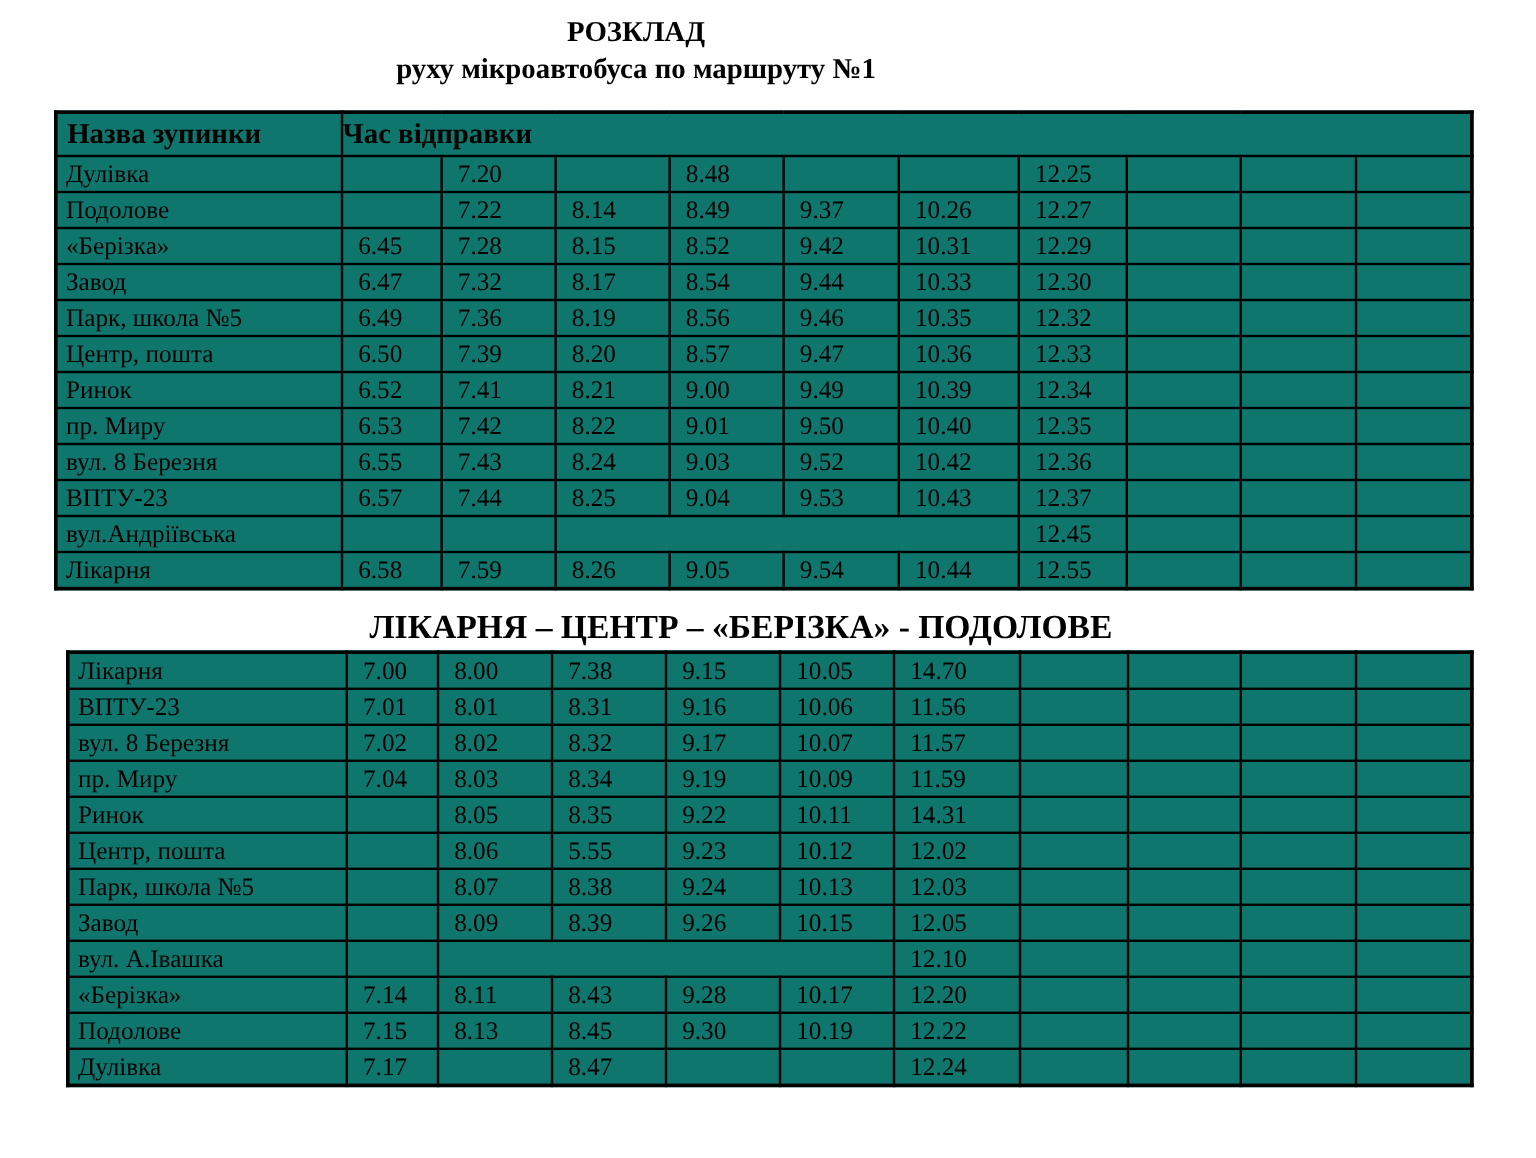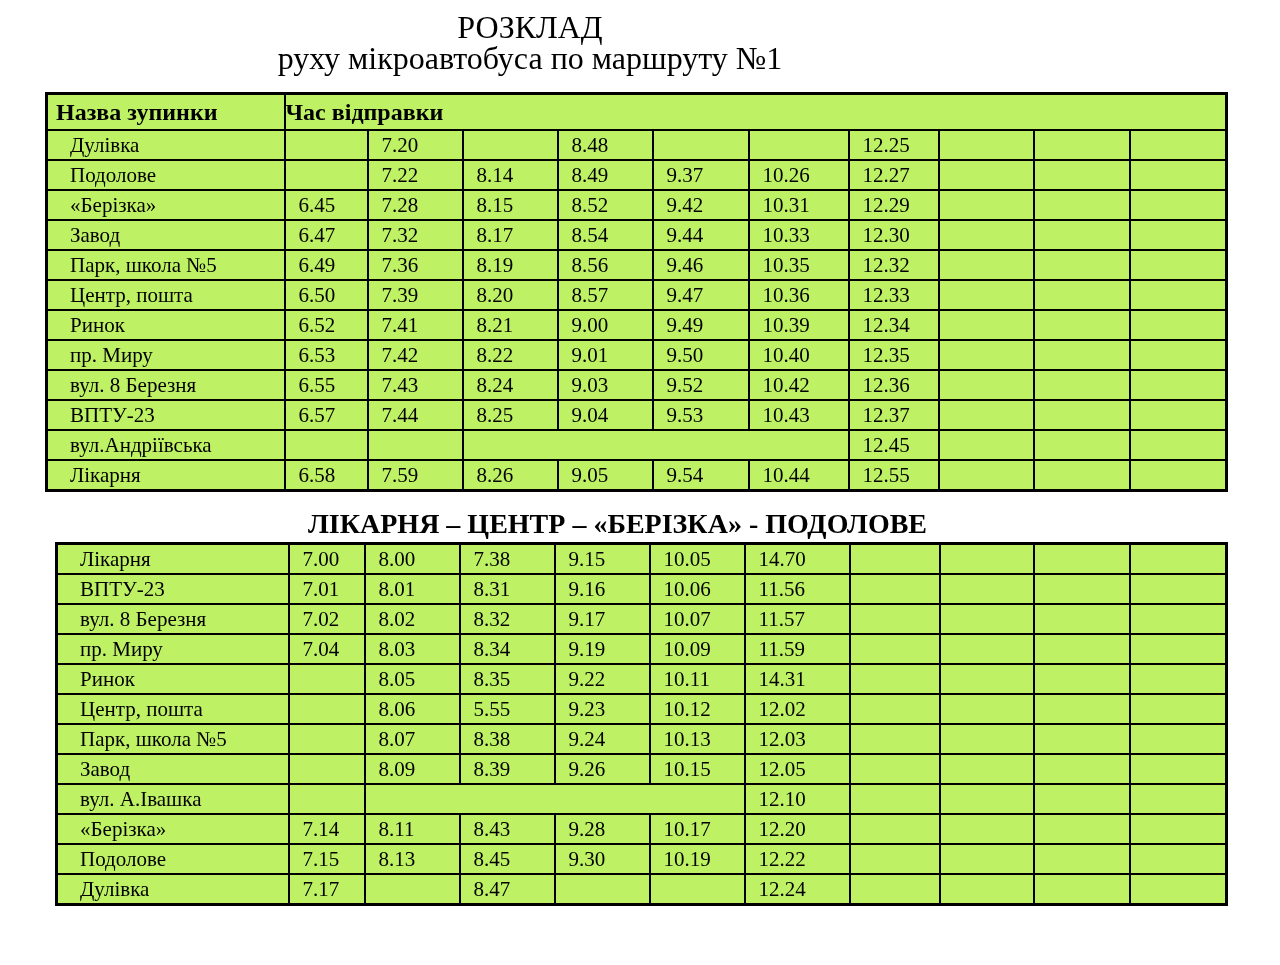--- a/index.html
+++ b/index.html
@@ -4,43 +4,43 @@
 <style>
   html,body { margin:0; padding:0; }
   body {
     width:1280px; height:965px;
     background:#ffffff; color:#000000;
     font-family:"Liberation Serif", serif;
     position:relative; overflow:hidden;
   }
   .title-block {
     position:absolute; left:0; top:12px; width:1060px;
-    text-align:center; font-weight:normal;
-    font-size:32px; line-height:31px;
+    text-align:center; font-weight:bold;
+    font-size:24px; line-height:31px;
   }
   .section-title {
     position:absolute; left:55px; top:508px; width:1125px;
     text-align:center; font-weight:bold; font-size:28px;
   }
   table.schedule {
     position:absolute; border-collapse:collapse; table-layout:fixed;
-    border:3px solid #000; background:#bef264;
+    border:3px solid #000; background:#0f766e;
   }
   #table1 { left:45px; top:92px;  width:1180px; }
   #table2 { left:55px; top:542px; width:1170px; }
   .schedule td, .schedule th {
     border:2px solid #000; padding:0; margin:0;
     white-space:nowrap; overflow:hidden;
     font-weight:normal; vertical-align:middle;
   }
   .schedule th { height:34px; font-size:24px; font-weight:bold; }
   th.stop-header { text-align:left; padding-left:8px; }
   th.times-header { text-align:left;font-family:Liberation Serif, serif; }
   .schedule td { height:28px; font-size:21px; text-align:left; }
-  td.stop { padding-left:22px;margin-top:38px; }
+  td.stop { padding-left:7px;margin-top:38px; }
   td.time { padding-left:13px; }
   .bold { font-weight:bold; }
 </style>
 </head>
 <body>
 
 <div class="title-block">
   <div>РОЗКЛАД</div>
   <div>руху мікроавтобуса по маршруту №1</div>
 </div>

